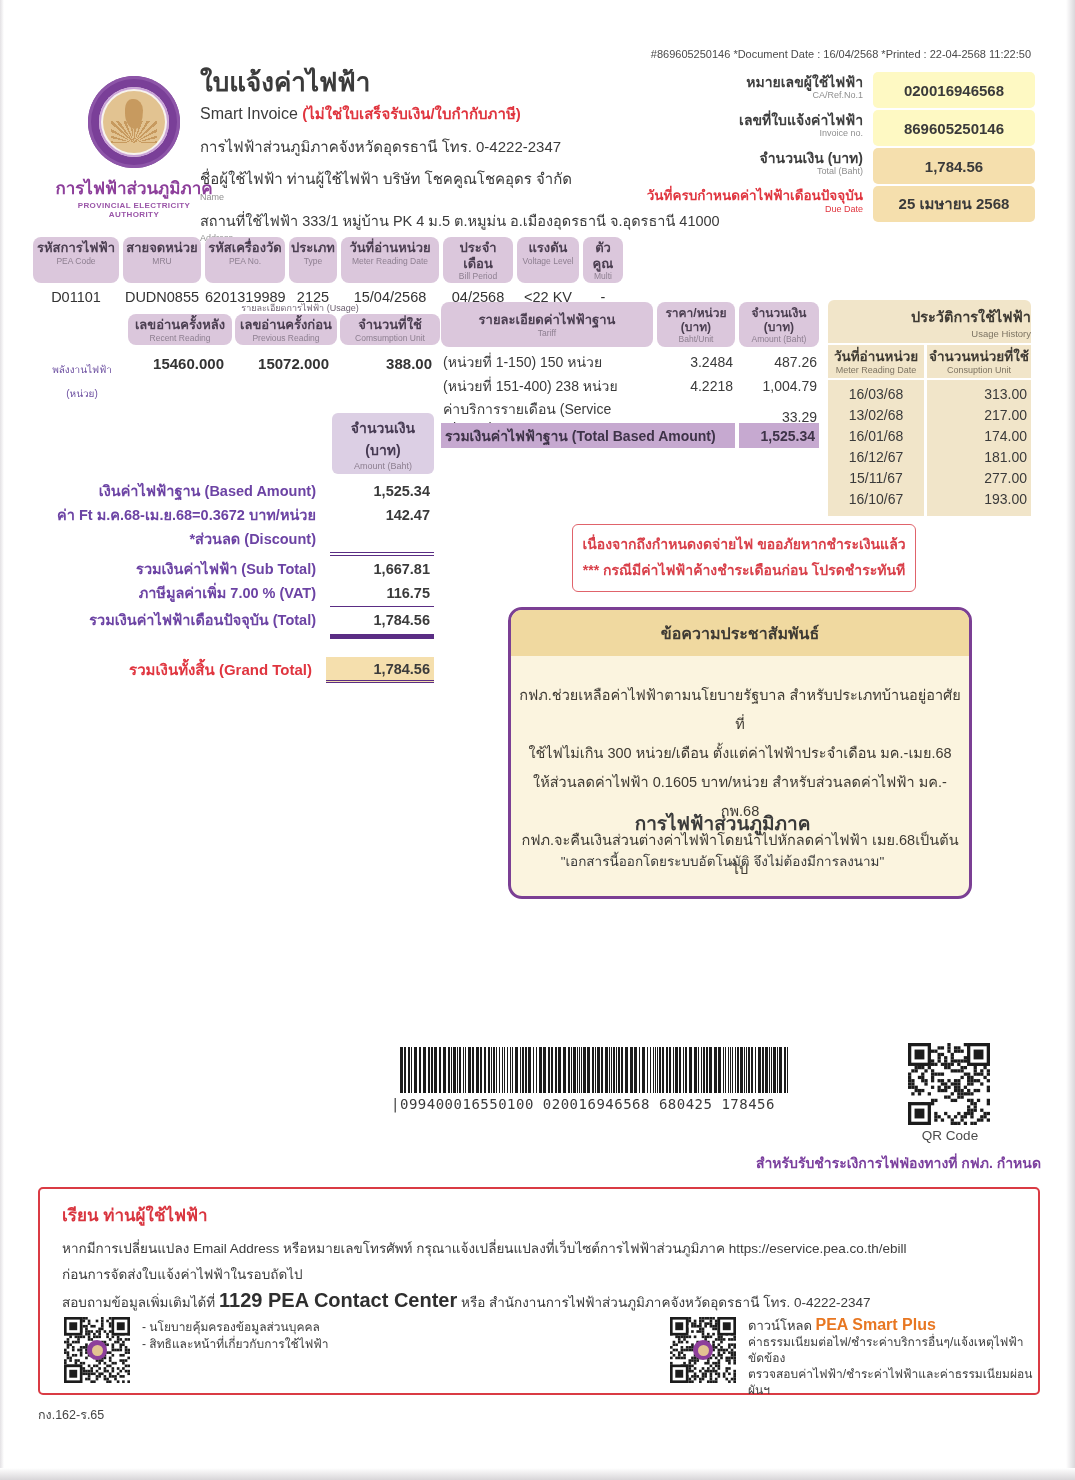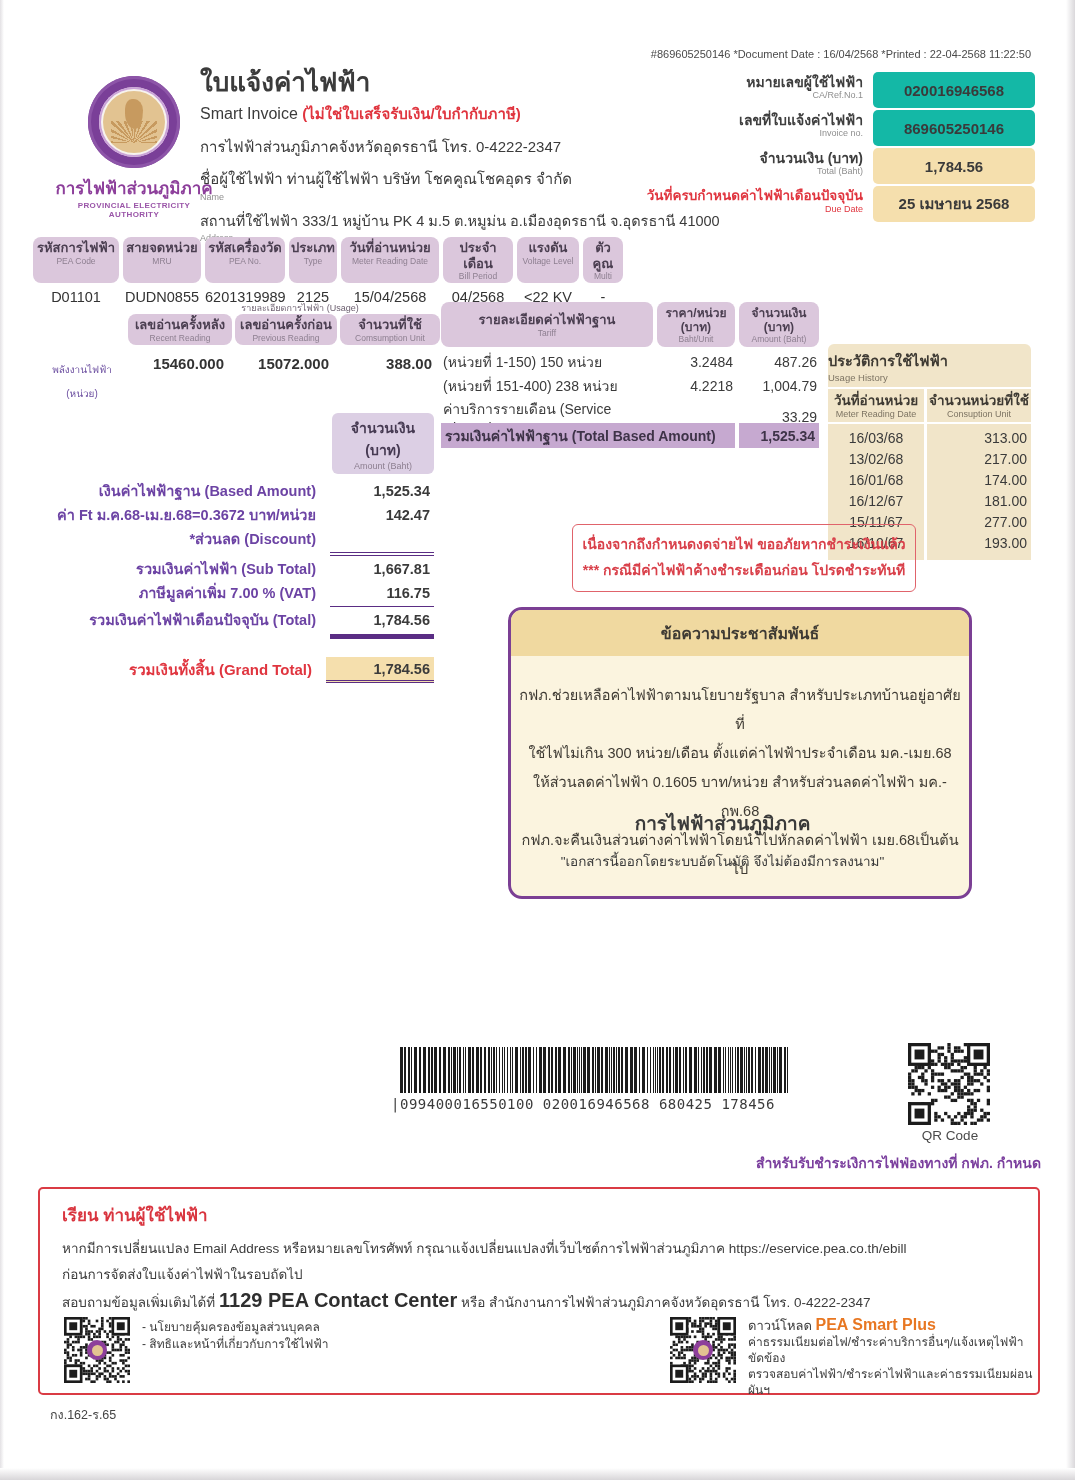--- a/index.html
+++ b/index.html
@@ -33,21 +33,21 @@
   .h-addr{margin-top:7px;font-size:14.5px;color:#3b3b3b;}
   
   .inv-summary{right:40px;top:72px;width:400px;}
   .inv-row{display:flex;align-items:stretch;margin-bottom:2px;}
   .inv-lbls{flex:1;text-align:right;padding:2px 10px 0 0;}
   .inv-lbls .th{font-size:14px;font-weight:bold;color:#3e3e3e;line-height:1.15;}
   .inv-lbls .en{font-size:9px;color:#8f8f8f;}
   .inv-lbls.red .th,.inv-lbls.red .en{color:#e0353f;}
   .inv-val{width:162px;border-radius:5px;display:flex;align-items:center;justify-content:center;
            font-size:15px;font-weight:bold;color:#3a3a3a;min-height:36px;}
-  .inv-val.lav{background:#14b8a6;}
+  .inv-val.lav{background:#fef9c3;}
   .inv-val.tan{background:#f5dfad;}
   
   .pill{background:#dbc7dc;border-radius:8px;text-align:center;padding:3px 2px 2px;}
   .pill .th{font-size:13px;font-weight:bold;color:#4a3e50;line-height:1.2;}
   .pill .en{font-size:8.5px;color:#8d7f90;}
   .meter{left:33px;top:237px;width:600px;}
   .meter-grid{display:grid;grid-template-columns:86px 78px 80px 48px 98px 70px 62px 40px;column-gap:4px;}
   .meter-vals{margin-top:6px;}
   .meter-vals div{font-size:14.5px;color:#333;text-align:center;}
   .usage-title{left:150px;top:301px;width:300px;text-align:center;font-size:9px;color:#6b5e6e;}
@@ -61,21 +61,21 @@
   .tariff-grid{display:grid;grid-template-columns:212px 78px 80px;column-gap:4px;}
   .tariff-grid .pill{display:flex;flex-direction:column;justify-content:center;min-height:40px;}
   .t-row{display:grid;grid-template-columns:212px 78px 80px;column-gap:4px;align-items:center;height:24px;}
   .t-name{font-size:14px;color:#3a3a3a;padding-left:2px;}
   .t-rate,.t-amt{font-size:14px;color:#3a3a3a;text-align:right;padding-right:2px;}
   .t-total{margin-top:1px;display:grid;grid-template-columns:294px 80px;column-gap:4px;height:25px;align-items:center;}
   .t-total .name{background:#c6a9d0;font-size:14px;font-weight:bold;color:#3e3348;padding:2px 4px;height:21px;display:flex;align-items:center;}
   .t-total .amt{background:#c6a9d0;font-size:14px;font-weight:bold;color:#3e3348;text-align:right;padding:2px 4px 2px 0;height:21px;display:flex;align-items:center;justify-content:flex-end;}
   
   .history{left:828px;top:300px;width:203px;}
-  .hist-title{background:#f1e5c9;border-radius:6px 6px 0 0;text-align:left;padding:5px 0 4px;margin-top:44px;}
+  .hist-title{background:#f1e5c9;border-radius:6px 6px 0 0;text-align:right;padding:5px 0 4px;}
   .hist-title .th{font-size:14.5px;font-weight:bold;color:#3e3a33;}
   .hist-title .en{font-size:9.5px;color:#7d7463;}
   .hist-cols{display:grid;grid-template-columns:96px 104px;column-gap:3px;margin-top:2px;}
   .hist-head{background:#f1e5c9;text-align:center;padding:4px 0 3px;}
   .hist-head .th{font-size:13.5px;font-weight:bold;color:#3e3a33;line-height:1.2;}
   .hist-head .en{font-size:9px;color:#7d7463;}
   .hist-body{background:#f1e5c9;margin-top:2px;padding:4px 0 6px;}
   .hist-body div{font-size:14px;color:#3a3a3a;height:21px;line-height:21px;}
   .hist-body.dates div{text-align:center;}
   .hist-body.units div{text-align:right;padding-right:4px;}
@@ -123,21 +123,21 @@
   .fb-contact .big{font-size:20px;font-weight:bold;color:#2f2f2f;}
   .fb-qr-left{position:absolute;left:24px;top:128px;width:66px;height:66px;}
   .fb-left-lines{position:absolute;left:102px;top:130px;font-size:12px;color:#3c3c3c;line-height:17px;}
   .fb-qr-right{position:absolute;left:630px;top:128px;width:66px;height:66px;}
   .fb-right-text{position:absolute;left:708px;top:128px;font-size:12px;color:#3c3c3c;line-height:16px;}
   .fb-right-title{font-size:13px;color:#3c3c3c;}
   .fb-right-title .brand{color:#e87722;font-size:16px;font-weight:bold;}
   .qr-logo{position:absolute;left:50%;top:50%;width:20px;height:20px;margin:-10px 0 0 -10px;border-radius:50%;
            background:#8d3f9b;display:flex;align-items:center;justify-content:center;}
   .qr-logo::after{content:"";width:11px;height:11px;border-radius:50%;background:#e2c391;}
-  .formcode{left:38px;top:1405px;font-size:12.5px;color:#444;margin-left:12px;}
+  .formcode{left:38px;top:1405px;font-size:12.5px;color:#444;}
 </style>
 </head>
 <body>
 
 <div class="page">
 
   <div class="abs edge-left"></div>
   <div class="abs edge-right"></div>
   <div class="abs edge-bottom"></div>
 

